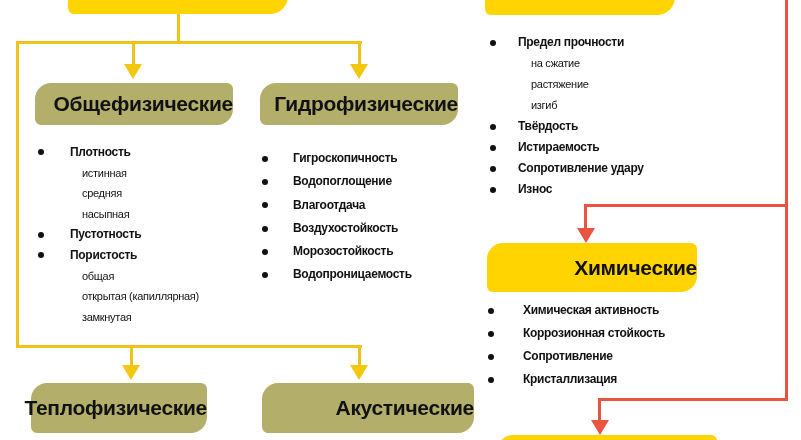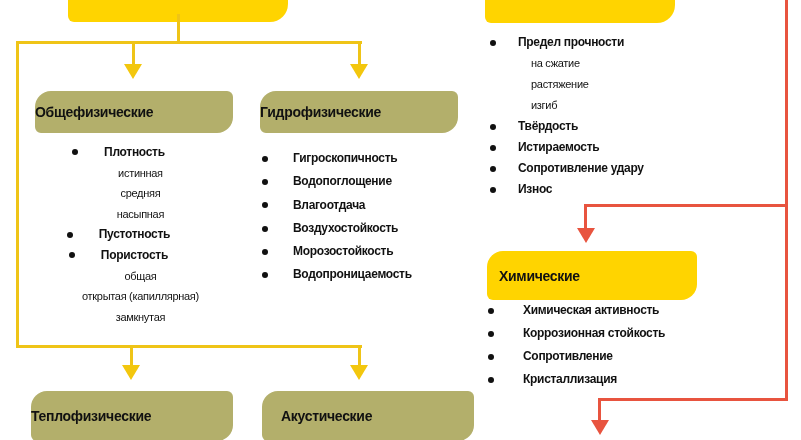--- a/index.html
+++ b/index.html
@@ -2,22 +2,22 @@
 <html><head>
 <meta charset="utf-8">
 <style>
   html,body{margin:0;padding:0;background:#fff;}
   .canvas{
     position:relative;width:801px;height:440px;background:#ffffff;overflow:hidden;
     font-family:"Liberation Sans",sans-serif;color:#111;
   }
   
   .box{
-    position:absolute;display:flex;align-items:center;justify-content:flex-start;
-    font-weight:700;font-size:14px;letter-spacing:-0.3px;color:#111;margin-top:8px;
+    position:absolute;display:flex;align-items:center;justify-content:flex-end;
+    font-weight:700;font-size:21px;letter-spacing:-0.3px;color:#111;
   }
   .box.olive{background:#B3AF6B;border-radius:16px 6px 16px 6px;}
   .box.yellowbox{background:#FFD400;border-radius:16px 6px 16px 6px;}
   .box.cut-top{border-radius:0 0 18px 6px;}
   .box.cut-bottom{border-radius:16px 6px 0 0;}
   
   .hline{position:absolute;height:3px;}
   .vline{position:absolute;width:3px;}
   .yline{background:#EFC417;}
   .rline{background:#E8543F;}
@@ -25,21 +25,21 @@
     border-left:9px solid transparent;border-right:9px solid transparent;}
   .arrow-down.y{border-top:15px solid #F3C70E;}
   .arrow-down.r{border-top:15px solid #E8543F;}
   
   .list{position:absolute;}
   .row{display:flex;align-items:center;white-space:nowrap;}
   .row .dot{width:6px;height:6px;border-radius:50%;background:#111;flex:0 0 6px;}
   .row .txt{letter-spacing:-0.3px;}
   .row.main .txt{font-weight:700;font-size:12px;}
   .row.sub{font-weight:400;font-size:11px;letter-spacing:-0.2px;}
-  .list-general .row{line-height:20.6px;justify-content:center;}
+  .list-general .row{line-height:20.6px;}
   .list-general .row .dot{margin-right:26px;}
   .list-general .row.sub{padding-left:44px;}
   .list-hydro .row{line-height:23.3px;}
   .list-hydro .row .dot{margin-right:25px;}
   .list-mech .row{line-height:21px;}
   .list-mech .row .dot{margin-right:22px;}
   .list-mech .row.sub{padding-left:41px;}
   .list-chem .row{line-height:23px;}
   .list-chem .row .dot{margin-right:29px;}
 </style>
@@ -74,21 +74,21 @@
   <div class="hline rline" style="left:598px;top:398px;width:190px;"></div>
   <div class="vline rline" style="left:598px;top:398px;height:23px;"></div>
   <div class="arrow-down r" style="left:591px;top:420px;"></div>
 
   <div class="box olive" style="left:35px;top:83px;width:198px;height:42px;">
     <span>Общефизические</span>
   </div>
   <div class="box olive" style="left:260px;top:83px;width:198px;height:42px;">
     <span>Гидрофизические</span>
   </div>
-  <div class="box olive" style="left:31px;top:383px;width:202px;height:50px;">
+  <div class="box olive" style="left:31px;top:383px;width:176px;height:50px;">
     <span>Теплофизические</span>
   </div>
   <div class="box olive" style="left:262px;top:383px;width:193px;height:50px;padding-left:19px;">
     <span>Акустические</span>
   </div>
   <div class="box yellowbox" style="left:487px;top:243px;width:198px;height:49px;padding-left:12px;">
     <span>Химические</span>
   </div>
 
   <div class="list list-general" style="left:38px;top:142px;">

